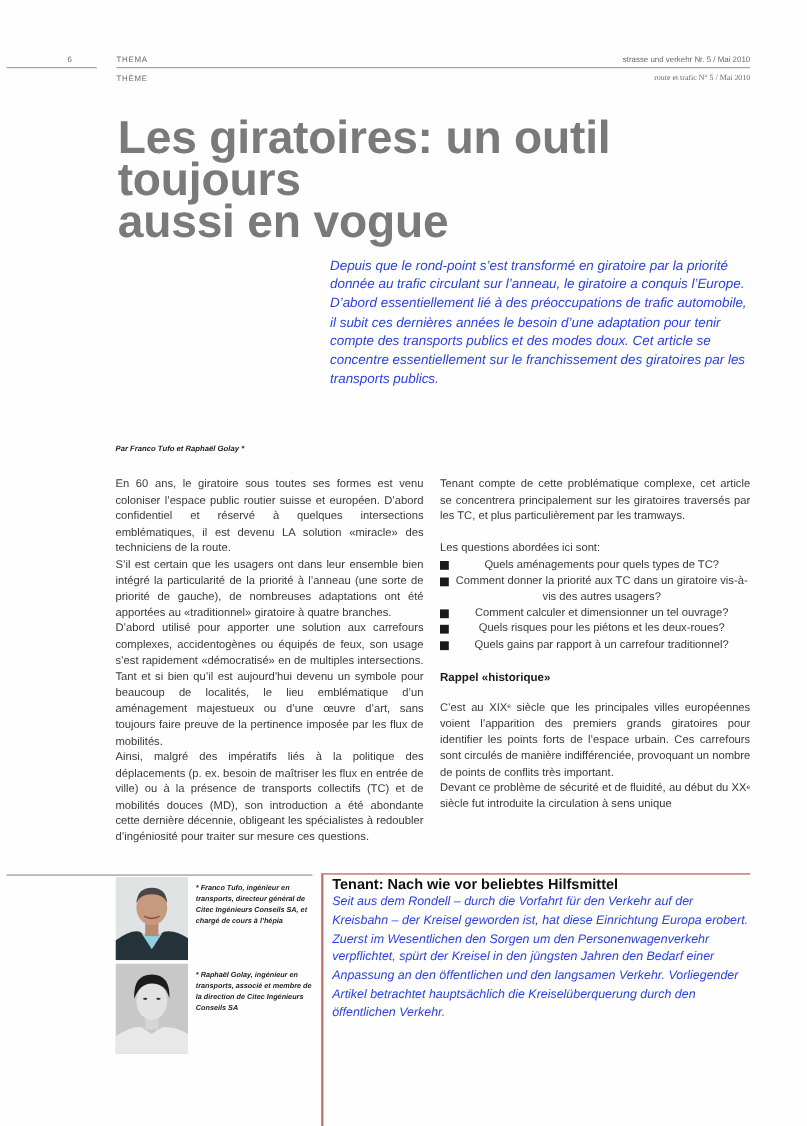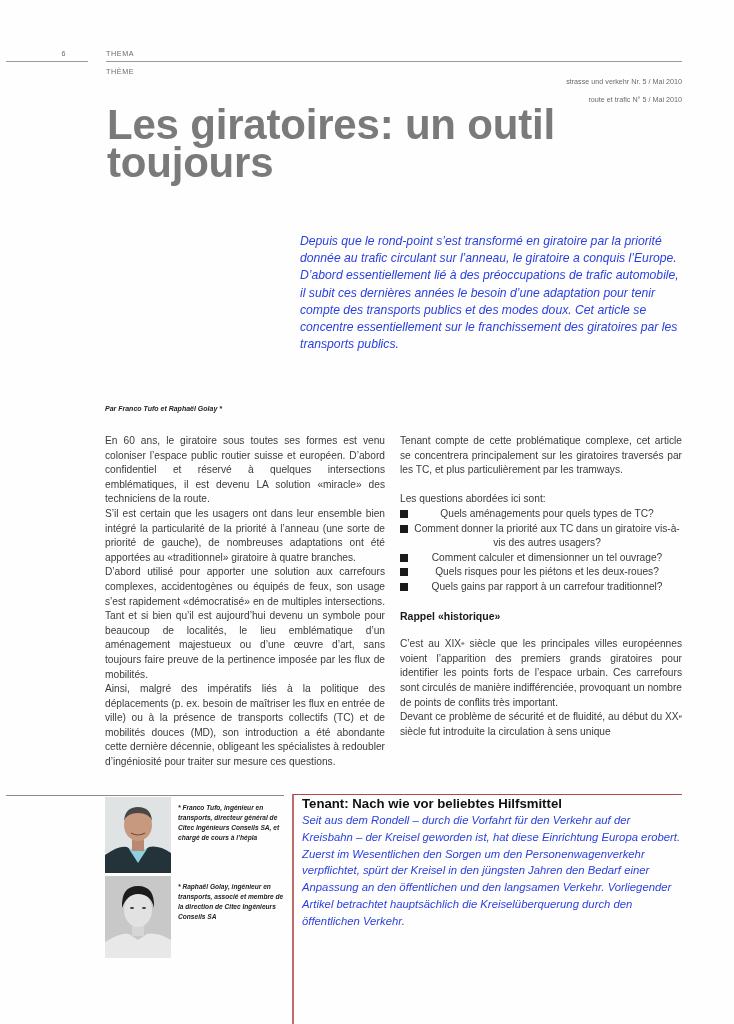--- a/index.html
+++ b/index.html
@@ -2,21 +2,21 @@
 <html><head>
 <meta charset="utf-8">
 <style>
   html, body { margin: 0; padding: 0; }
   body {
     width: 734px; height: 1024px; position: relative; overflow: hidden;
     background: #fefefe; font-family: "Liberation Sans", sans-serif; color: #2a2a2a;
   }
   .abs { position: absolute; }
   .hdr { font-size: 7.2px; color: #6a6a6a; letter-spacing: 0.6px; }
-  .hdr-right { font-size: 7.2px; color: #6a6a6a; text-align: right; margin-top: 28px; }
+  .hdr-right { font-size: 7.2px; color: #6a6a6a; text-align: right; }
   .rule { position: absolute; height: 1px; background: #9a9a9a; }
   .title {
     left: 107px; top: 106px; width: 560px;
     font-size: 42px; font-weight: bold; color: #7a7a7a; line-height: 38px;
     letter-spacing: -0.2px;
   }
   .lead {
     left: 300px; top: 233px; width: 385px;
     font-size: 12.2px; font-style: italic; color: #2a3fe0; line-height: 17.2px;
   }
@@ -47,24 +47,25 @@
 </style>
 </head>
 <body>
 
 <div class="abs hdr" style="left:56px; top:49px; width:10px; text-align:right;">6</div>
 <div class="abs hdr" style="left:106px; top:49px;">THEMA</div>
 <div class="abs hdr-right" style="left:430px; top:49px; width:252px;">strasse und verkehr Nr. 5 / Mai 2010</div>
 <div class="rule" style="left:6px; top:61px; width:82px;"></div>
 <div class="rule" style="left:106px; top:61px; width:576px;"></div>
 <div class="abs hdr" style="left:106px; top:67px;">THÈME</div>
-<div class="abs hdr-right" style="left:430px; top:67px; width:252px;">route et trafic N° 5 / Mai 2010</div>
+<div class="abs hdr-right" style="left:430px; top:67px; width:252px;font-family:Liberation Serif, serif;">route et trafic N° 5 / Mai 2010</div>
 
 <div class="abs title">
   <div>Les giratoires: un outil toujours</div>
+  <div>aussi en vogue</div>
 </div>
 
 <div class="abs lead">Depuis que le rond-point s’est transformé en giratoire par la priorité donnée au trafic circulant sur l’anneau, le giratoire a conquis l’Europe. D’abord essentiellement lié à des préoccupations de trafic automobile, il subit ces dernières années le besoin d’une adaptation pour tenir compte des transports publics et des modes doux. Cet article se concentre essentiellement sur le franchissement des giratoires par les transports publics.</div>
 
 <div class="abs byline">Par Franco Tufo et Raphaël Golay *</div>
 
 <div class="abs col col1">
   <p>En 60 ans, le giratoire sous toutes ses formes est venu coloniser l’espace public routier suisse et européen. D’abord confidentiel et réservé à quelques intersections emblématiques, il est devenu LA solution «miracle» des techniciens de la route.</p>
   <p>S’il est certain que les usagers ont dans leur ensemble bien intégré la particularité de la priorité à l’anneau (une sorte de priorité de gauche), de nombreuses adaptations ont été apportées au «traditionnel» giratoire à quatre branches.</p>
   <p>D’abord utilisé pour apporter une solution aux carrefours complexes, accidentogènes ou équipés de feux, son usage s’est rapidement «démocratisé» en de multiples intersections. Tant et si bien qu’il est aujourd’hui devenu un symbole pour beaucoup de localités, le lieu emblématique d’un aménagement majestueux ou d’une œuvre d’art, sans toujours faire preuve de la pertinence imposée par les flux de mobilités.</p>

